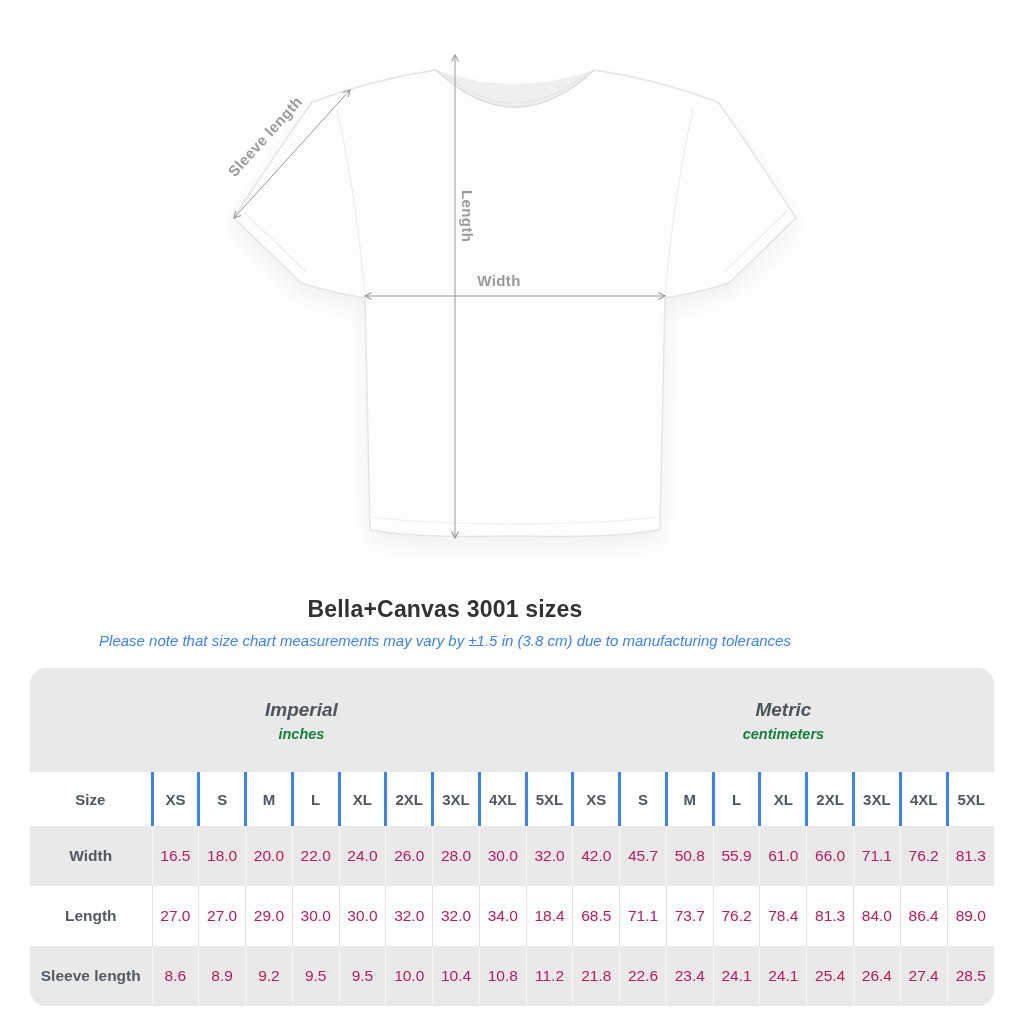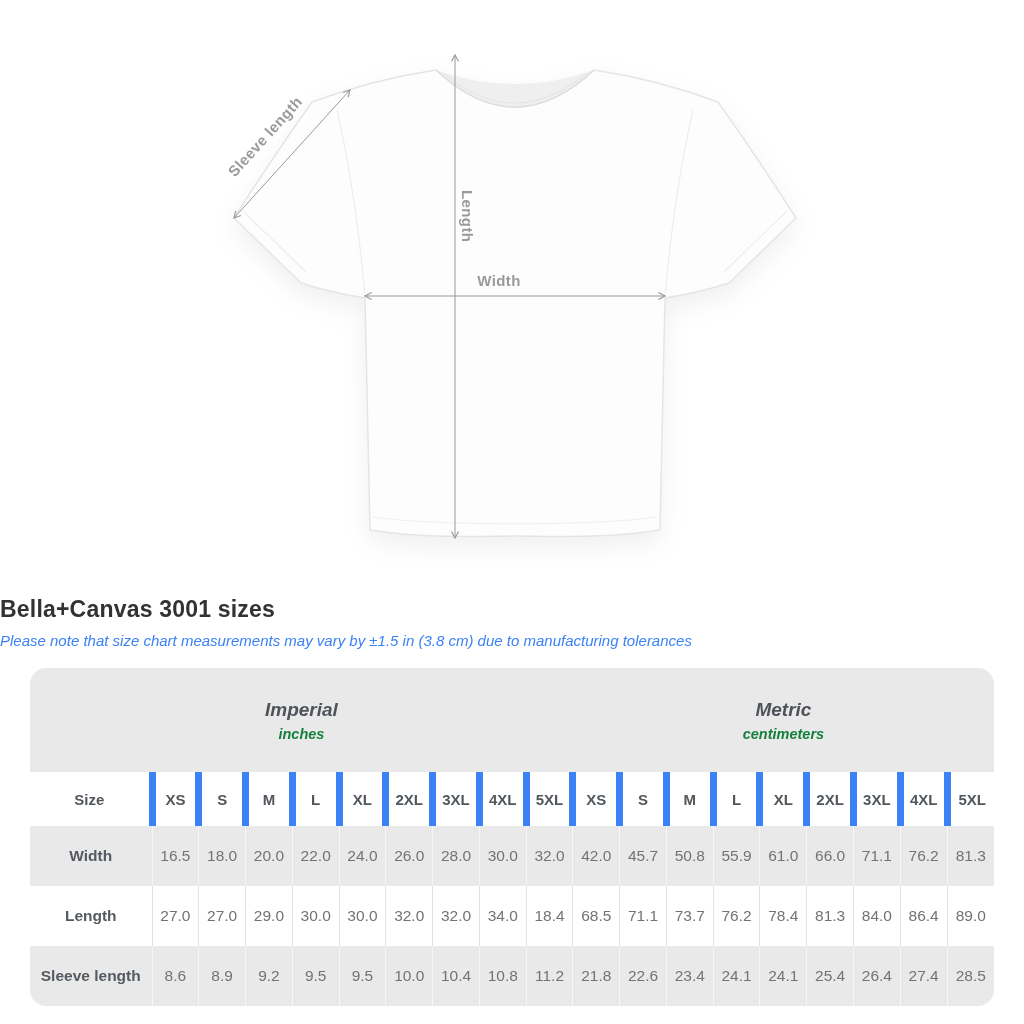--- a/index.html
+++ b/index.html
@@ -8,39 +8,39 @@
     font-family:"Liberation Sans", sans-serif; overflow:hidden;
   }
 
   
   .diagram { position:absolute; left:185px; top:40px; width:660px; height:530px; }
   .shirt-body { filter: drop-shadow(0 10px 12px rgba(0,0,0,0.06)); }
   .ann-text { font-family:"Liberation Sans",sans-serif; font-weight:bold; font-size:15px;
               letter-spacing:0.4px; fill:#9a9a9a; }
 
   
-  .heading { position:absolute; left:0; top:596px; width:890px; text-align:left; }
+  .heading { position:absolute; left:0; top:596px; width:890px; text-align:center; }
   .title { font-size:23px; font-weight:bold; color:#323232; letter-spacing:0.2px; }
   .subtitle { margin-top:9px; font-size:15px; font-style:italic; color:#3b82f6; }
 
   
   .chart-wrap { position:absolute; left:30px; top:668px; width:964px;
                 border-radius:16px; overflow:hidden; }
   table.size-chart { width:100%; border-collapse:collapse; table-layout:fixed; }
   table.size-chart th, table.size-chart td { padding:0; text-align:center; vertical-align:middle; }
 
   tr.unit-row th { background:#e9e9e9; height:104px; }
   .group-label { font-size:19px; font-weight:bold; font-style:italic; color:#4e545a; }
   .group-sub   { margin-top:5px; font-size:14.5px; font-style:italic; color:#15803d; }
 
   tr.size-row th { height:54px; background:#ffffff; font-size:15px; font-weight:bold; color:#51575d; }
-  tr.size-row .sz { border-left:7px solid #3b82f6; }
+  tr.size-row .sz { border-left:3px solid #3b82f6; }
 
   tr.data-row th.row-label { font-size:15.5px; font-weight:bold; color:#555b60; }
-  tr.data-row td.val { font-size:15.5px; font-weight:normal; color:#737373; border-left:1px solid #e2e2e2; }
+  tr.data-row td.val { font-size:15.5px; font-weight:normal; color:#be185d; border-left:1px solid #e2e2e2; }
   tr.data-row { height:60px; }
   tr.band { background:#e9e9e9; }
   tr.band td.val { border-left-color:#f6f6f6; }
   tr.plain { background:#ffffff; }
 </style>
 </head>
 <body>
 
 <div class="canvas">
 

